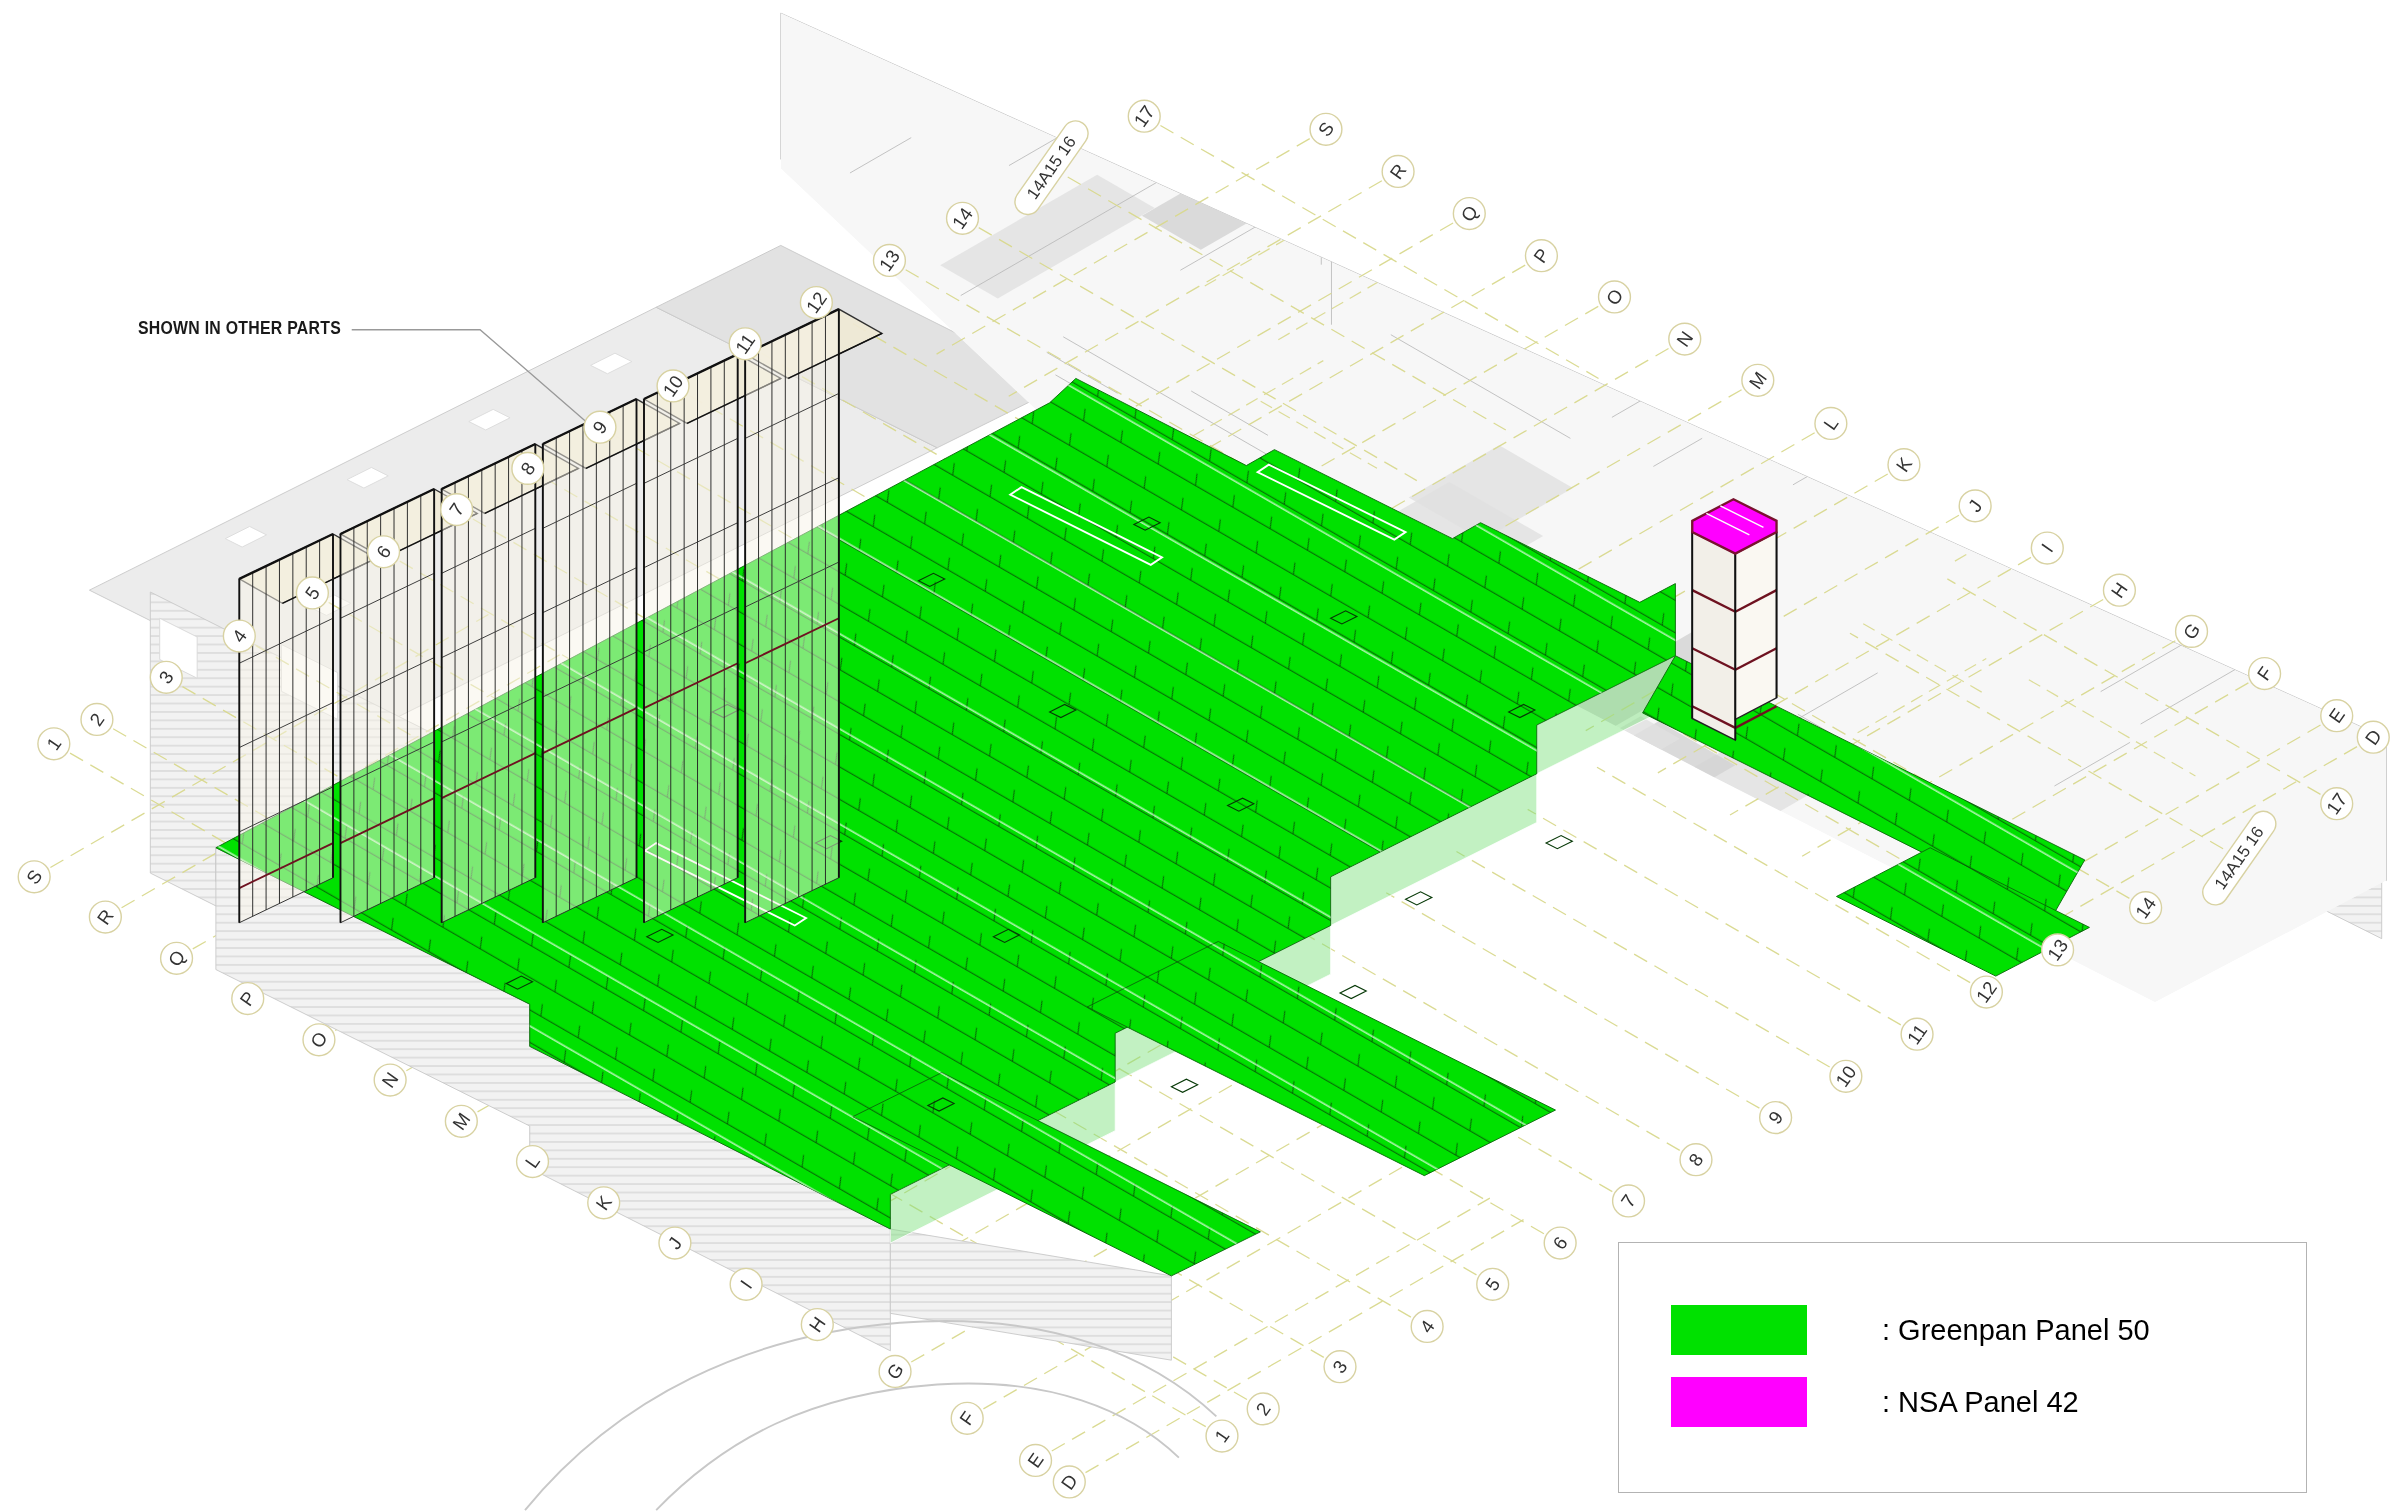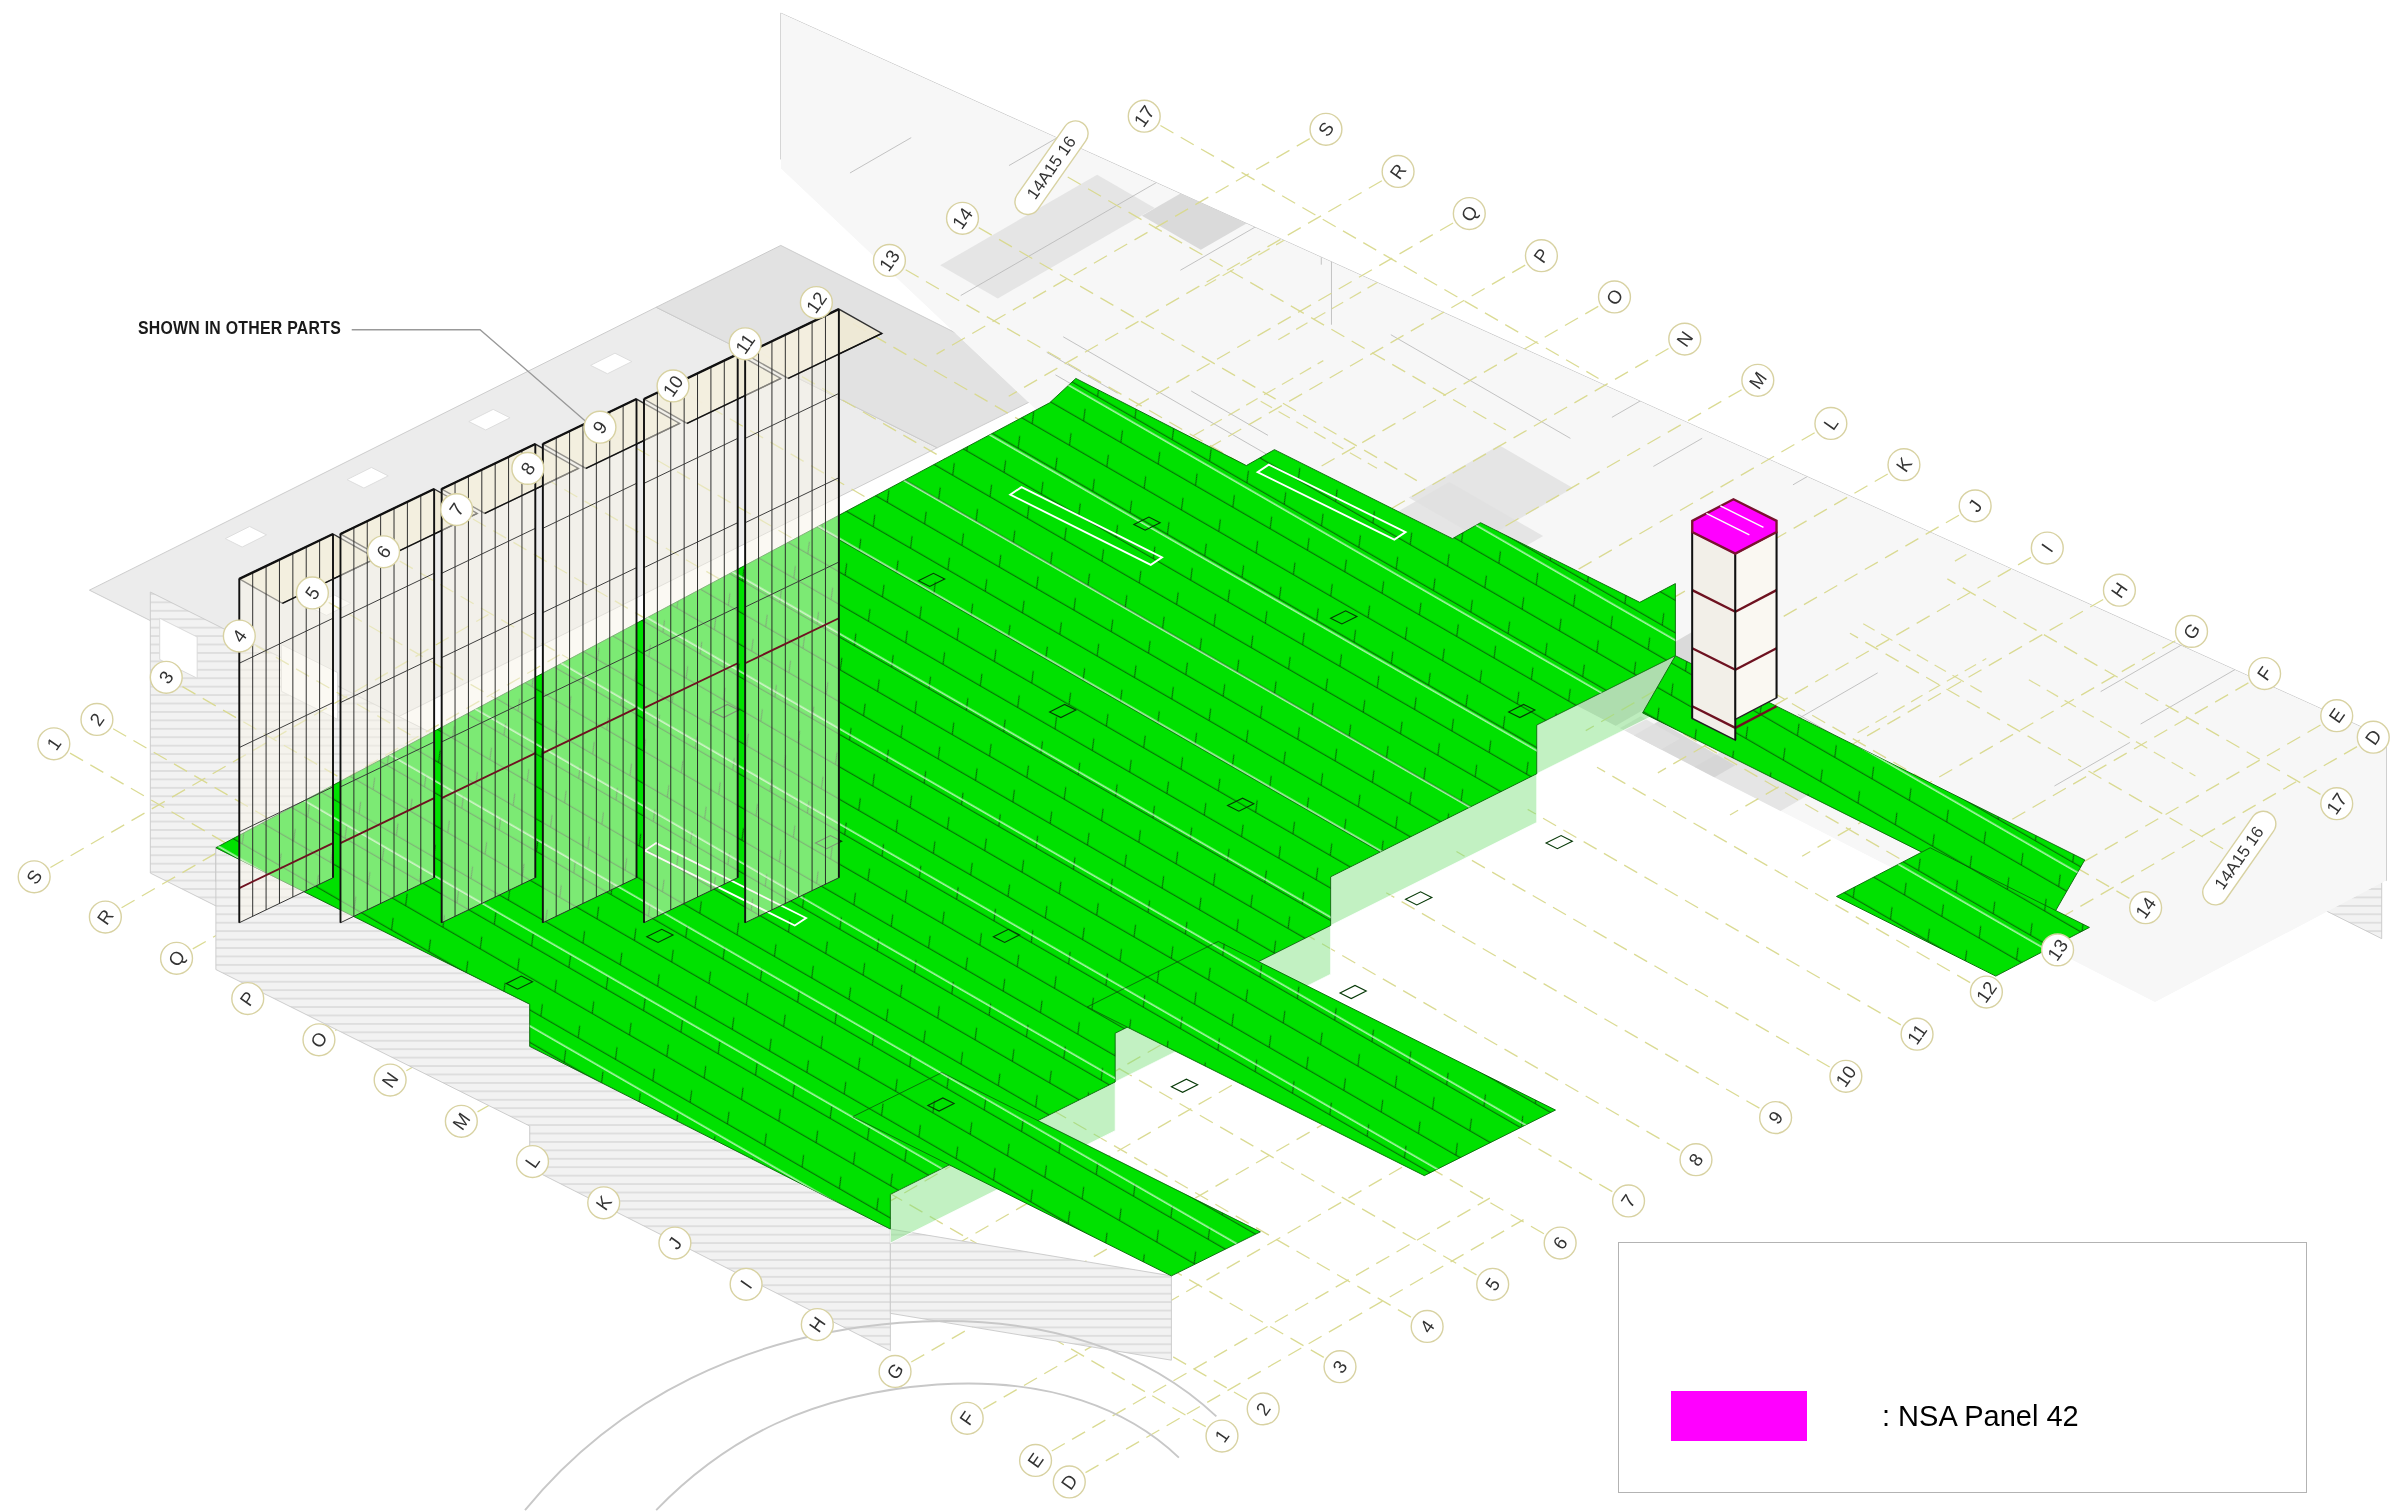--- a/index.html
+++ b/index.html
@@ -6,21 +6,21 @@
   #stage{position:relative;width:2399px;height:1511px;background:#fff;overflow:hidden;
          font-family:"Liberation Sans",sans-serif;}
   #scene{position:absolute;left:0;top:0;}
   #annotation{position:absolute;left:138px;top:318px;font-size:18px;font-weight:bold;
               color:#1a1a1a;letter-spacing:0.3px;transform:scaleX(.88);transform-origin:left top;
               white-space:nowrap;}
   #legend{position:absolute;left:1618px;top:1242px;width:689px;height:251px;
           border:1.4px solid #b3b3b3;background:#fff;box-sizing:border-box;}
   .legend-row{position:absolute;left:52px;height:50px;display:flex;align-items:center;}
   .legend-row.r0{top:62px;}
-  .legend-row.r1{top:148px;}
+  .legend-row.r1{top:134px;}
   .swatch{width:136px;height:50px;flex:0 0 136px;}
   .legend-label{margin-left:75px;font-size:29px;color:#000;white-space:nowrap;}
   text{font-family:"Liberation Sans",sans-serif;}
 </style>
 </head>
 <body>
 
 <div id="stage">
 
   <svg id="scene" width="2399" height="1511" viewBox="0 0 2560 1613">
@@ -641,19 +641,23 @@
         <g>
           <circle cx="2494" cy="858" r="17" fill="#fff" stroke="#D8D2A2" stroke-width="1.5"></circle>
           <text x="2494" y="858" text-anchor="middle" dominant-baseline="central" font-size="20" fill="#333333" transform="rotate(-55 2494 858)">17</text>
         </g>
       </g>
   </svg>
 
   <div id="annotation">SHOWN IN OTHER PARTS</div>
 
   <div id="legend">
+    <div class="legend-row r0">
+      <div class="swatch" style="background: rgb(0, 225, 0);"></div>
+      <div class="legend-label">: Greenpan Panel 50</div>
+    </div>
     <div class="legend-row r1">
       <div class="swatch" style="background: rgb(255, 0, 255);"></div>
       <div class="legend-label">: NSA Panel 42</div>
     </div>
   </div>
 </div>
 
 
 </body></html>

